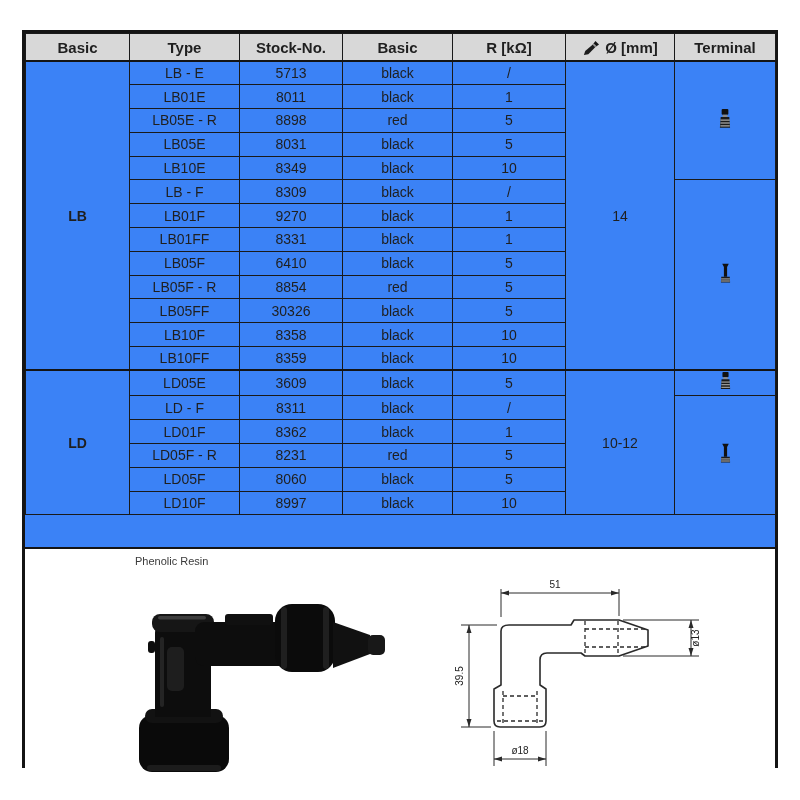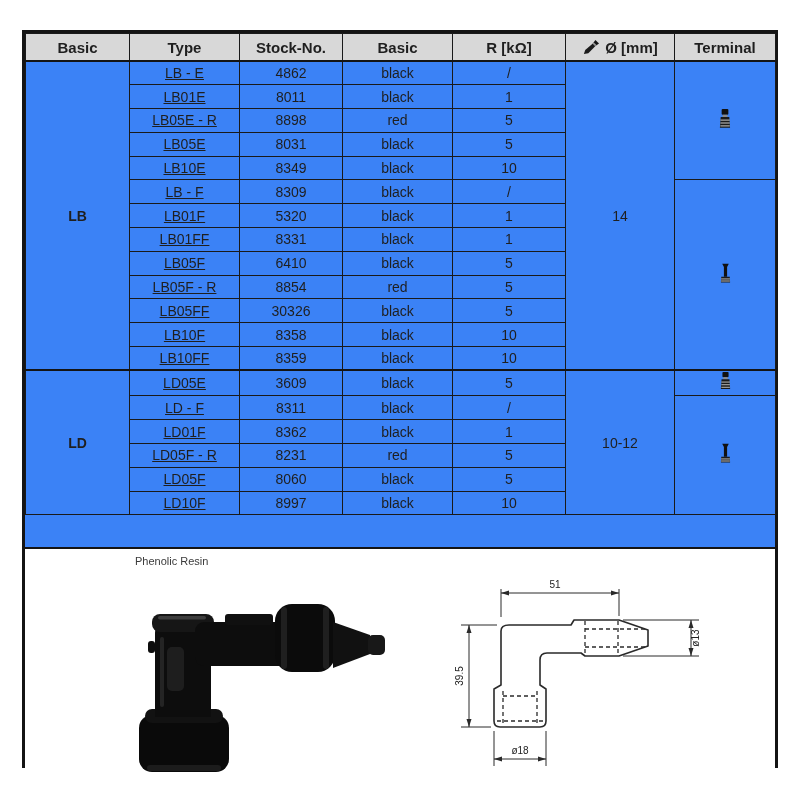--- a/index.html
+++ b/index.html
@@ -18,23 +18,23 @@
   table.spec th,table.spec td{
     border:1px solid #1a1a1a;text-align:center;vertical-align:middle;
     font-size:14px;padding:0 2px;overflow:hidden;white-space:nowrap;
   }
   table.spec thead th{
     background:#d8d8d8;font-weight:bold;font-size:15px;height:26px;
     border-bottom:2.5px solid #141414;
   }
   table.spec tbody tr{height:23.8px;}
   td.basic-cell{font-weight:bold;font-size:15px;border-radius:9px;}
-  td.type-cell{text-align:left;padding-left:9px;text-decoration:underline;}
+  td.type-cell{text-align:left;padding-left:9px;}
   tr.group-sep td{border-top:2.5px solid #141414;}
-  .hdr-flex{display:inline-flex;align-items:flex-start;gap:5px;vertical-align:middle;}
+  .hdr-flex{display:inline-flex;align-items:flex-end;gap:5px;vertical-align:middle;}
   .bottom{
     position:relative;height:250px;border-top:2.5px solid #141414;background:#fff;margin-top:32px;
   }
   .material-note{
     position:absolute;left:110px;top:6px;font-size:11px;color:#3a3a3a;
   }
   .photo-svg{position:absolute;left:108px;top:40px;}
   .drawing-svg{position:absolute;left:418px;top:14px;}
   .dim-text{font-size:10px;fill:#222;font-family:"Liberation Sans",sans-serif;}
   .outline{fill:none;stroke:#2a2a2a;stroke-width:1.6;stroke-linejoin:round;}
@@ -73,21 +73,21 @@
             <span>Ø [mm]</span>
           </span>
         </th>
         <th>Terminal</th>
       </tr>
     </thead>
     <tbody>
       <tr>
         <td class="basic-cell" rowspan="13">LB</td>
         <td class="type-cell">LB - E</td>
-        <td>4862</td>
+        <td>5713</td>
         <td>black</td>
         <td>/</td>
         <td rowspan="13">14</td>
         <td rowspan="5">
           <svg width="16" height="23" viewBox="0 0 16 24">
             <rect x="4.5" y="1" width="7" height="6" rx="1" fill="#111"></rect>
             <rect x="5.5" y="7" width="5" height="2.5" fill="#8a8a8a"></rect>
             <path d="M3.5 9.5 h9 l0.8 11 h-10.6 z" fill="#1a1a1a"></path>
             <rect x="3.2" y="12" width="9.8" height="1.3" fill="#a8a8a8"></rect>
             <rect x="3.2" y="15" width="9.8" height="1.3" fill="#a8a8a8"></rect>
@@ -128,21 +128,21 @@
           <svg width="15" height="23" viewBox="0 0 16 24">
             <polygon points="4.5,1.5 11.5,1.5 9.7,5 9.7,15.5 6.3,15.5 6.3,5" fill="#111"></polygon>
             <path d="M3.5 15.5 h9 l0.4 6 h-9.8 z" fill="#1a1a1a"></path>
             <rect x="3.3" y="17.2" width="9.4" height="1.2" fill="#a8a8a8"></rect>
             <rect x="3.3" y="19.4" width="9.4" height="1.2" fill="#a8a8a8"></rect>
           </svg>
         </td>
       </tr>
       <tr>
         <td class="type-cell">LB01F</td>
-        <td>5320</td>
+        <td>9270</td>
         <td>black</td>
         <td>1</td>
       </tr>
       <tr>
         <td class="type-cell">LB01FF</td>
         <td>8331</td>
         <td>black</td>
         <td>1</td>
       </tr>
       <tr>

